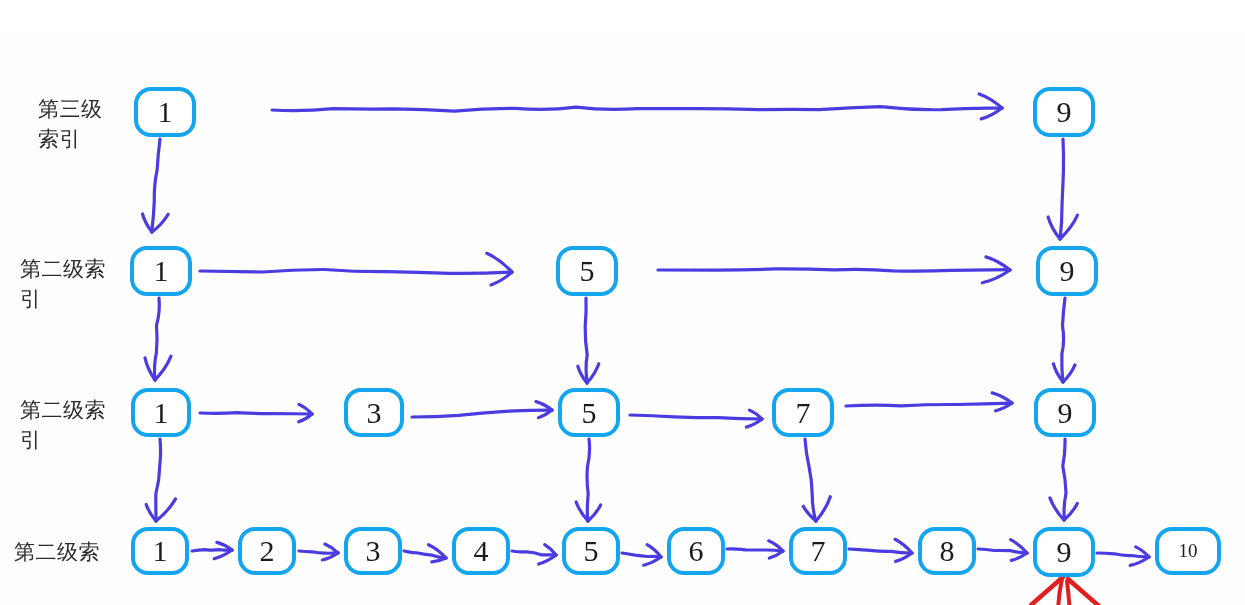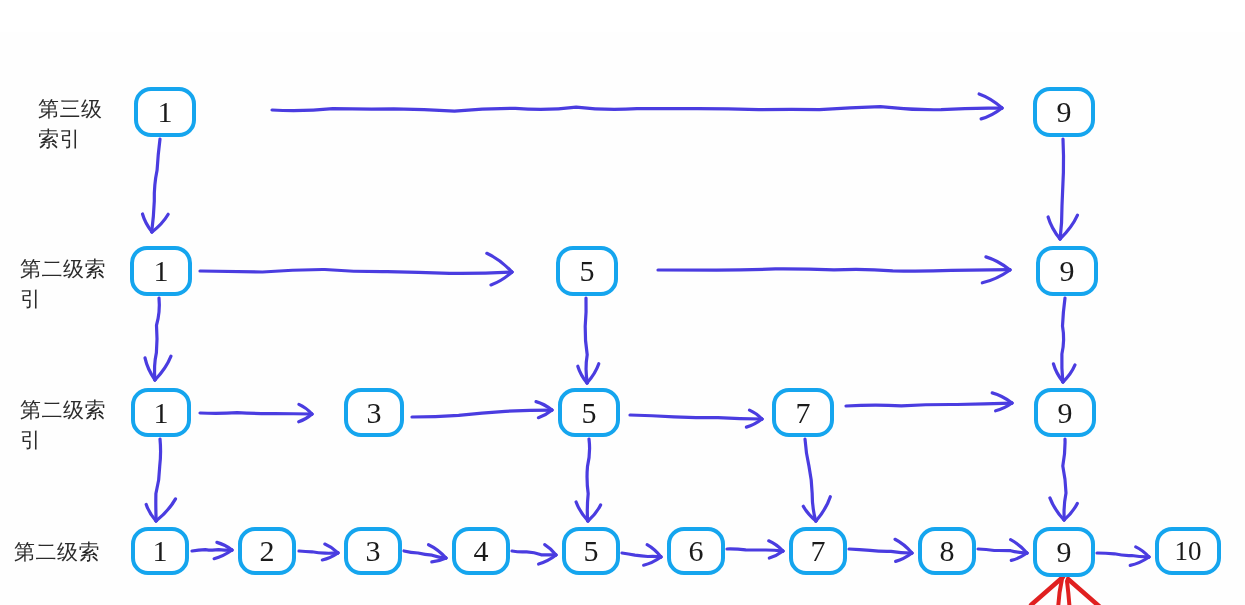--- a/index.html
+++ b/index.html
@@ -43,21 +43,21 @@
     border: 4px solid #15a5ee;
     border-radius: 17px;
     display: flex;
     align-items: center;
     justify-content: center;
     color: #1b1b1b;
     font-size: 30px;
     font-family: "Liberation Serif", "DejaVu Serif", serif;
     z-index: 3;
   }
-  .node.wide { font-size: 27px; }
+  .node.wide { font-size: 19px; }
   .watermark {
     position: absolute;
     color: #e3e3e3;
     font-size: 17px;
     letter-spacing: 0.4px;
     white-space: nowrap;
     z-index: 1;
     font-family: "Liberation Sans", "DejaVu Sans", sans-serif;
   }
 </style>

